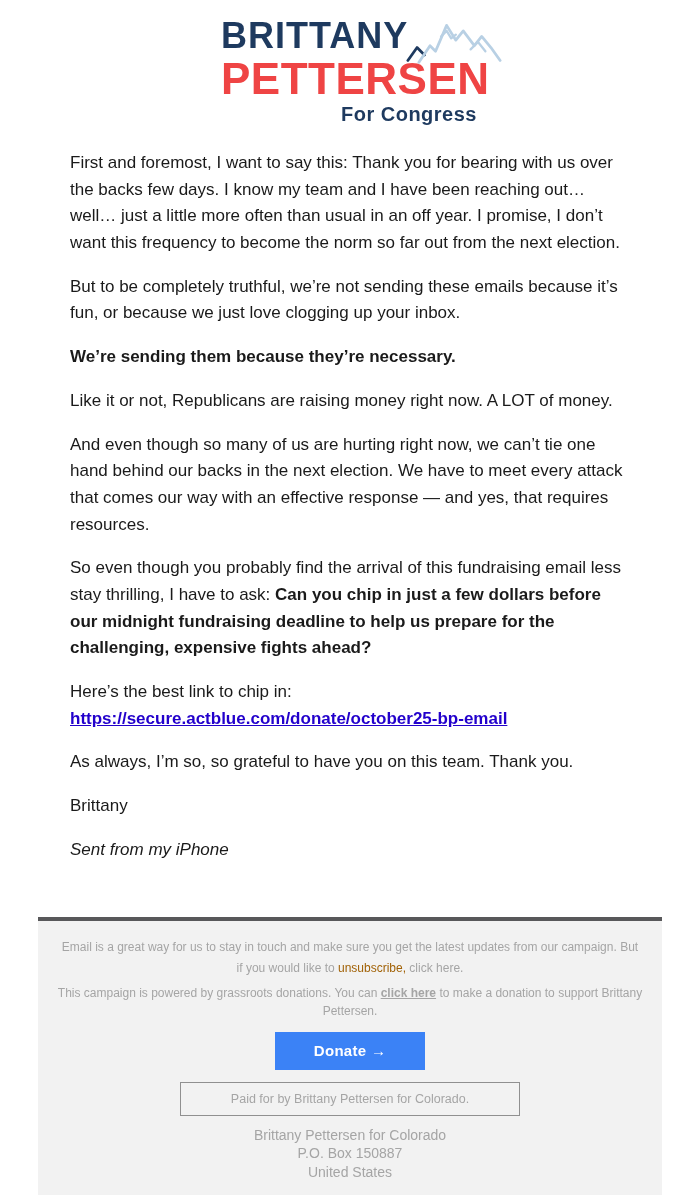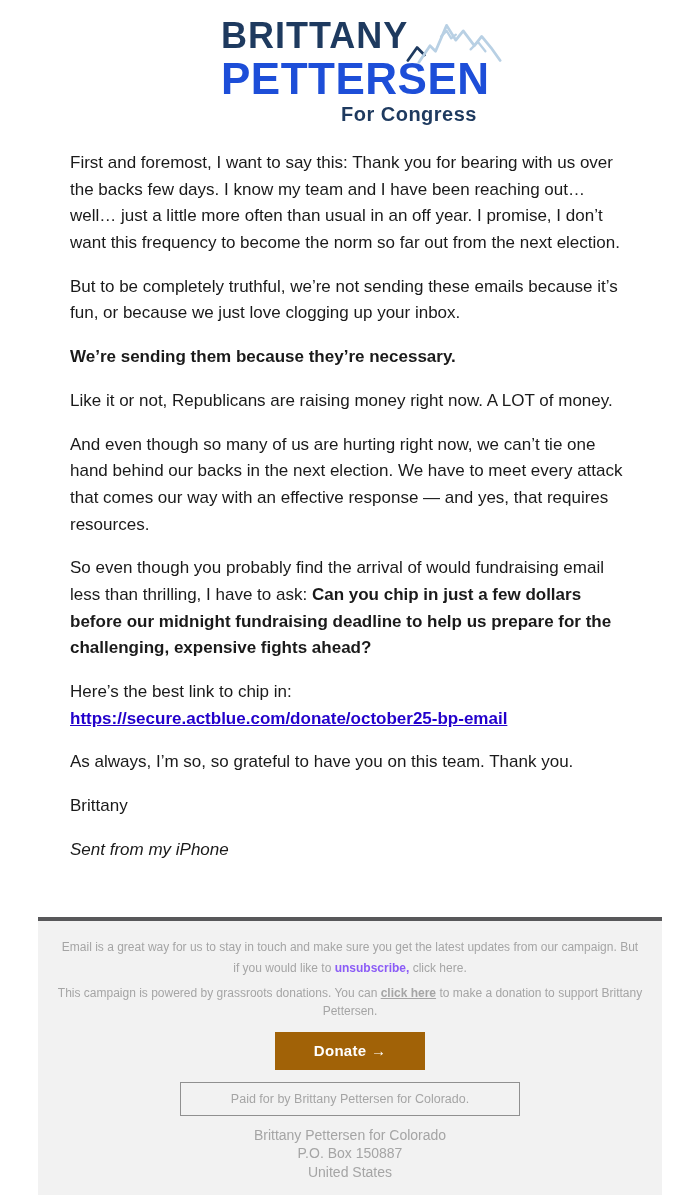--- a/index.html
+++ b/index.html
@@ -10,21 +10,21 @@
 
   
   .logo { width:258px; margin:16px auto 0; }
   .logo-row1 { display:flex; align-items:flex-end; }
   .logo-brittany {
     font-size:36px; font-weight:bold; color:#1E3A5F;
     letter-spacing:1px; line-height:1; white-space:nowrap;
   }
   .mountains { margin-left:-2px; margin-bottom:-14px; flex:0 0 auto; }
   .logo-pettersen {
-    font-size:44px; font-weight:bold; color:#1d4ed8;
+    font-size:44px; font-weight:bold; color:#ef4444;
     letter-spacing:0.5px; line-height:1; margin-top:3px; white-space:nowrap;
   }
   .logo-tagline {
     font-size:20px; font-weight:bold; color:#1E3A5F;
     text-align:right; margin-top:2px; letter-spacing:0.5px; padding-right:2px;
   }
 
   
   .email-body {
     width:562px; margin:24px 0 0 70px;
@@ -38,26 +38,26 @@
   }
 
   
   .footer {
     width:624px; margin:54px auto 0; background:#F2F2F2;
     border-top:4px solid #58585A; padding:16px 0 20px;
     text-align:center; color:#A5A5A5; box-sizing:border-box;
   }
   .f1 { width:578px; margin:0 auto 6px; font-size:12px; line-height:1.7; }
   .f2 { width:600px; margin:0 auto 12px; font-size:12px; line-height:1.5; }
-  .f1 strong { font-weight:bold; color:#8b5cf6; }
+  .f1 strong { font-weight:normal; color:#a16207; }
   .gray-link { color:#A5A5A5; text-decoration:underline; font-weight:bold; }
   .gray-link-plain { color:#A5A5A5; text-decoration:none; }
   .donate-btn {
     display:inline-block; width:150px; height:38px; line-height:38px;
-    background:#a16207; color:#ffffff; font-weight:bold; font-size:15px;
+    background:#3b82f6; color:#ffffff; font-weight:bold; font-size:15px;
     text-decoration:none; letter-spacing:0.3px; margin-bottom:12px;
   }
   .paidfor {
     width:300px; margin:0 auto 10px; border:1px solid #909090;
     padding:9px 19px; font-size:12.5px; color:#A5A5A5; background:transparent;
   }
   .address { font-size:14px; line-height:1.3; color:#A5A5A5; }
 </style>
 </head>
 <body>
@@ -77,21 +77,21 @@
     <div class="logo-pettersen">PETTERSEN</div>
     <div class="logo-tagline">For Congress</div>
   </header>
 
   <main class="email-body">
     <p>First and foremost, I want to say this: Thank you for bearing with us over the backs few days. I know my team and I have been reaching out… well… just a little more often than usual in an off year. I promise, I don’t want this frequency to become the norm so far out from the next election.</p>
     <p>But to be completely truthful, we’re not sending these emails because it’s fun, or because we just love clogging up your inbox.</p>
     <p class="bold">We’re sending them because they’re necessary.</p>
     <p>Like it or not, Republicans are raising money right now. A LOT of money.</p>
     <p>And even though so many of us are hurting right now, we can’t tie one hand behind our backs in the next election. We have to meet every attack that comes our way with an effective response — and yes, that requires resources.</p>
-    <p><span>So even though you probably find the arrival of would fundraising email less than thrilling, I have to ask: </span><strong>Can you chip in just a few dollars before our midnight fundraising deadline to help us prepare for the challenging, expensive fights ahead?</strong></p>
+    <p><span>So even though you probably find the arrival of this fundraising email less stay thrilling, I have to ask: </span><strong>Can you chip in just a few dollars before our midnight fundraising deadline to help us prepare for the challenging, expensive fights ahead?</strong></p>
     <p><span>Here’s the best link to chip in:</span><br>
       <a class="donate-link" href="#">https://secure.actblue.com/donate/october25-bp-email</a></p>
     <p>As always, I’m so, so grateful to have you on this team. Thank you.</p>
     <p>Brittany</p>
     <p class="italic">Sent from my iPhone</p>
   </main>
 
   <footer class="footer">
     <p class="f1"><span>Email is a great way for us to stay in touch and make sure you get the latest updates from our campaign. But if you would like to </span><strong>unsubscribe,</strong><a class="gray-link-plain" href="#"> click here.</a></p>
 

